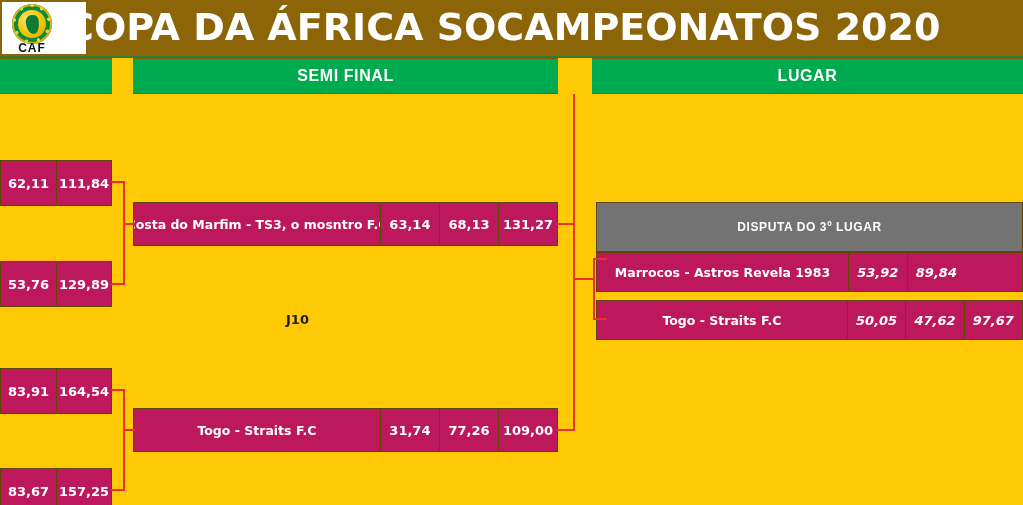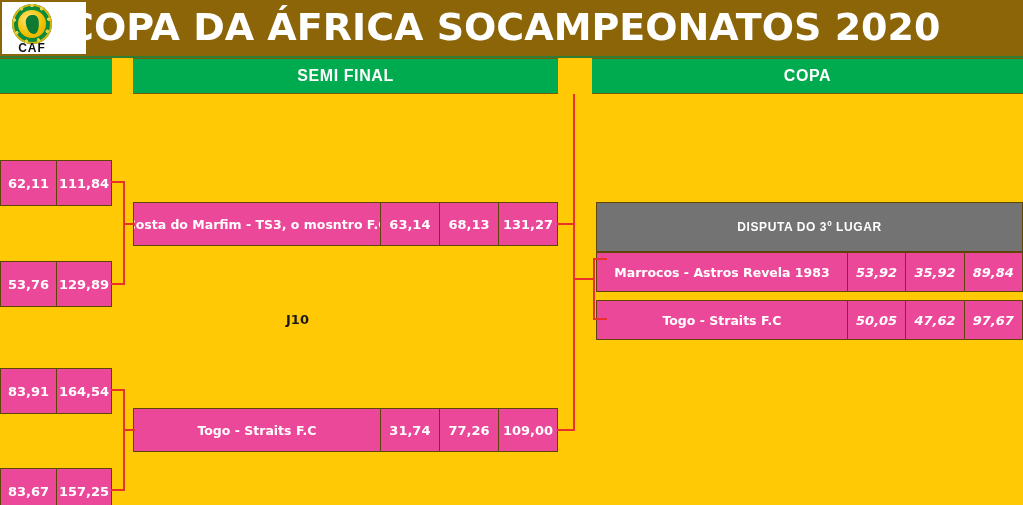--- a/index.html
+++ b/index.html
@@ -115,21 +115,21 @@
     justify-content: center;
     box-sizing: border-box;
   }
   .stage-blank  { left: 0px;   width: 112px; }
   .stage-semi   { left: 133px; width: 425px; }
   .stage-final  { left: 592px; width: 431px; }
 
   
   .box {
     position: absolute;
-    background: #ec4899;
+    background: #be185d;
     border: 1px solid #5e4505;
     box-sizing: border-box;
     display: flex;
     align-items: stretch;
     color: #ffffff;
   }
   .cell {
     display: flex;
     align-items: center;
     justify-content: center;
@@ -207,21 +207,21 @@
         </div>
       </div>
       <div class="caf-dots"></div>
       <div class="caf-word">CAF</div>
     </div>
     <div class="title-text">COPA DA ÁFRICA SOCAMPEONATOS 2020</div>
   </div>
 
   <div class="stage stage-blank"></div>
   <div class="stage stage-semi">SEMI FINAL</div>
-  <div class="stage stage-final">COPA</div>
+  <div class="stage stage-final">LUGAR</div>
 
   <div class="box qbox" style="top:160px;">
     <div class="cell score">62,11</div>
     <div class="cell score">111,84</div>
   </div>
 
   <div class="box qbox" style="top:261px;">
     <div class="cell score">53,76</div>
     <div class="cell score">129,89</div>
   </div>
@@ -248,21 +248,20 @@
     <div class="cell score">31,74</div>
     <div class="cell score">77,26</div>
     <div class="cell score">109,00</div>
   </div>
 
   <div class="third-head" style="top:202px;">DISPUTA DO 3º LUGAR</div>
 
   <div class="box tbox" style="top:252px;">
     <div class="cell name">Marrocos - Astros Revela 1983</div>
     <div class="cell score">53,92</div>
-    <div class="cell score">35,92</div>
     <div class="cell score">89,84</div>
   </div>
 
   <div class="box tbox" style="top:300px;">
     <div class="cell name">Togo - Straits F.C</div>
     <div class="cell score">50,05</div>
     <div class="cell score">47,62</div>
     <div class="cell score">97,67</div>
   </div>
 

